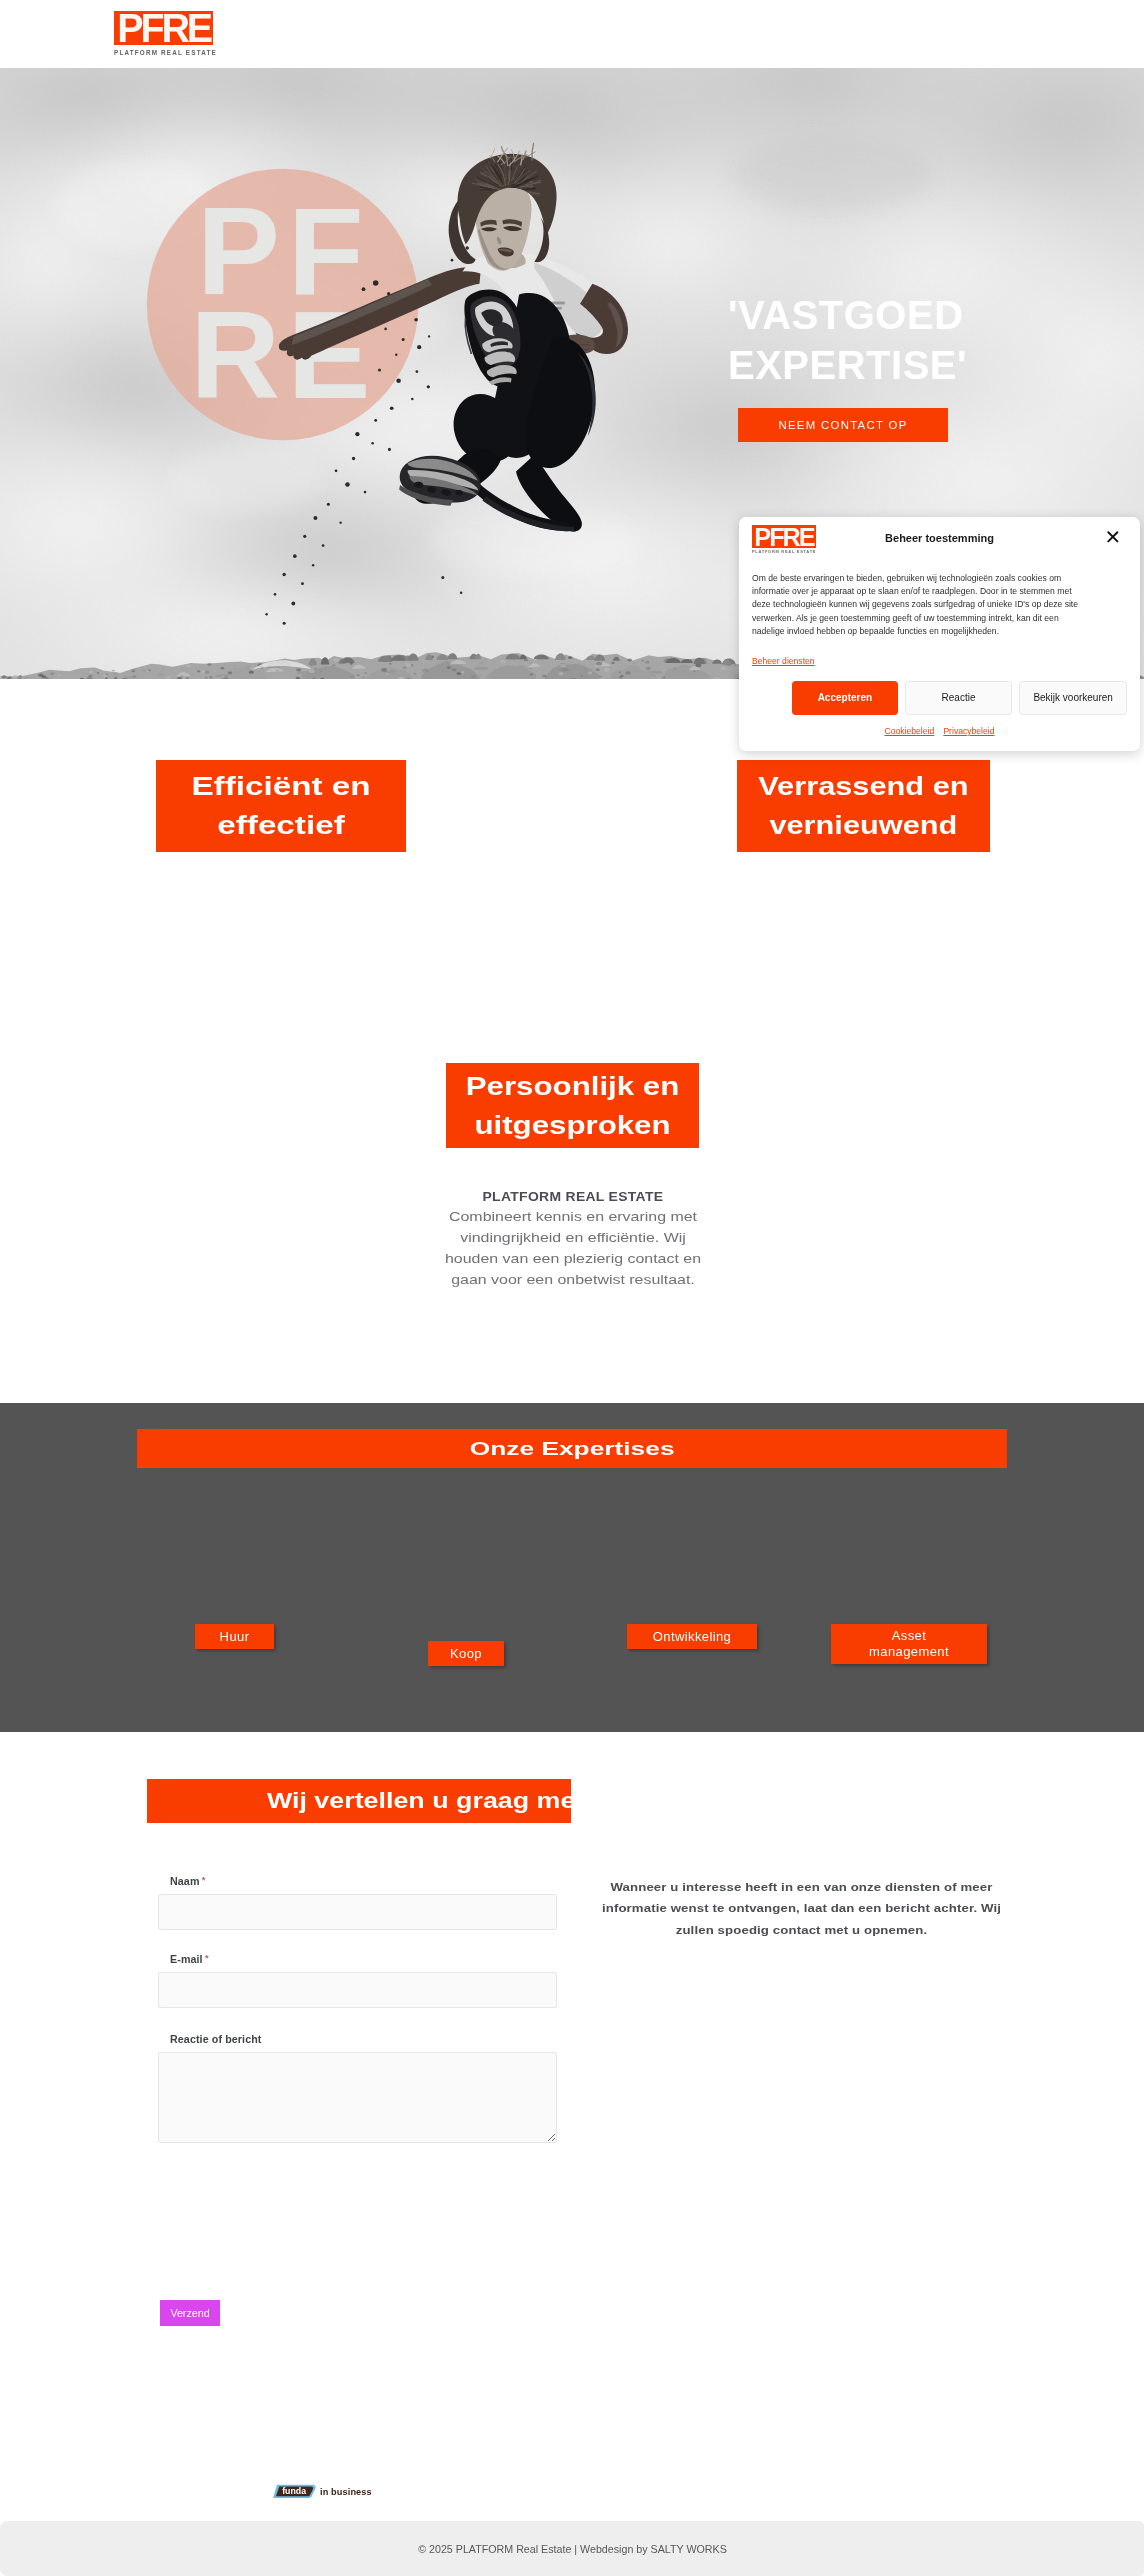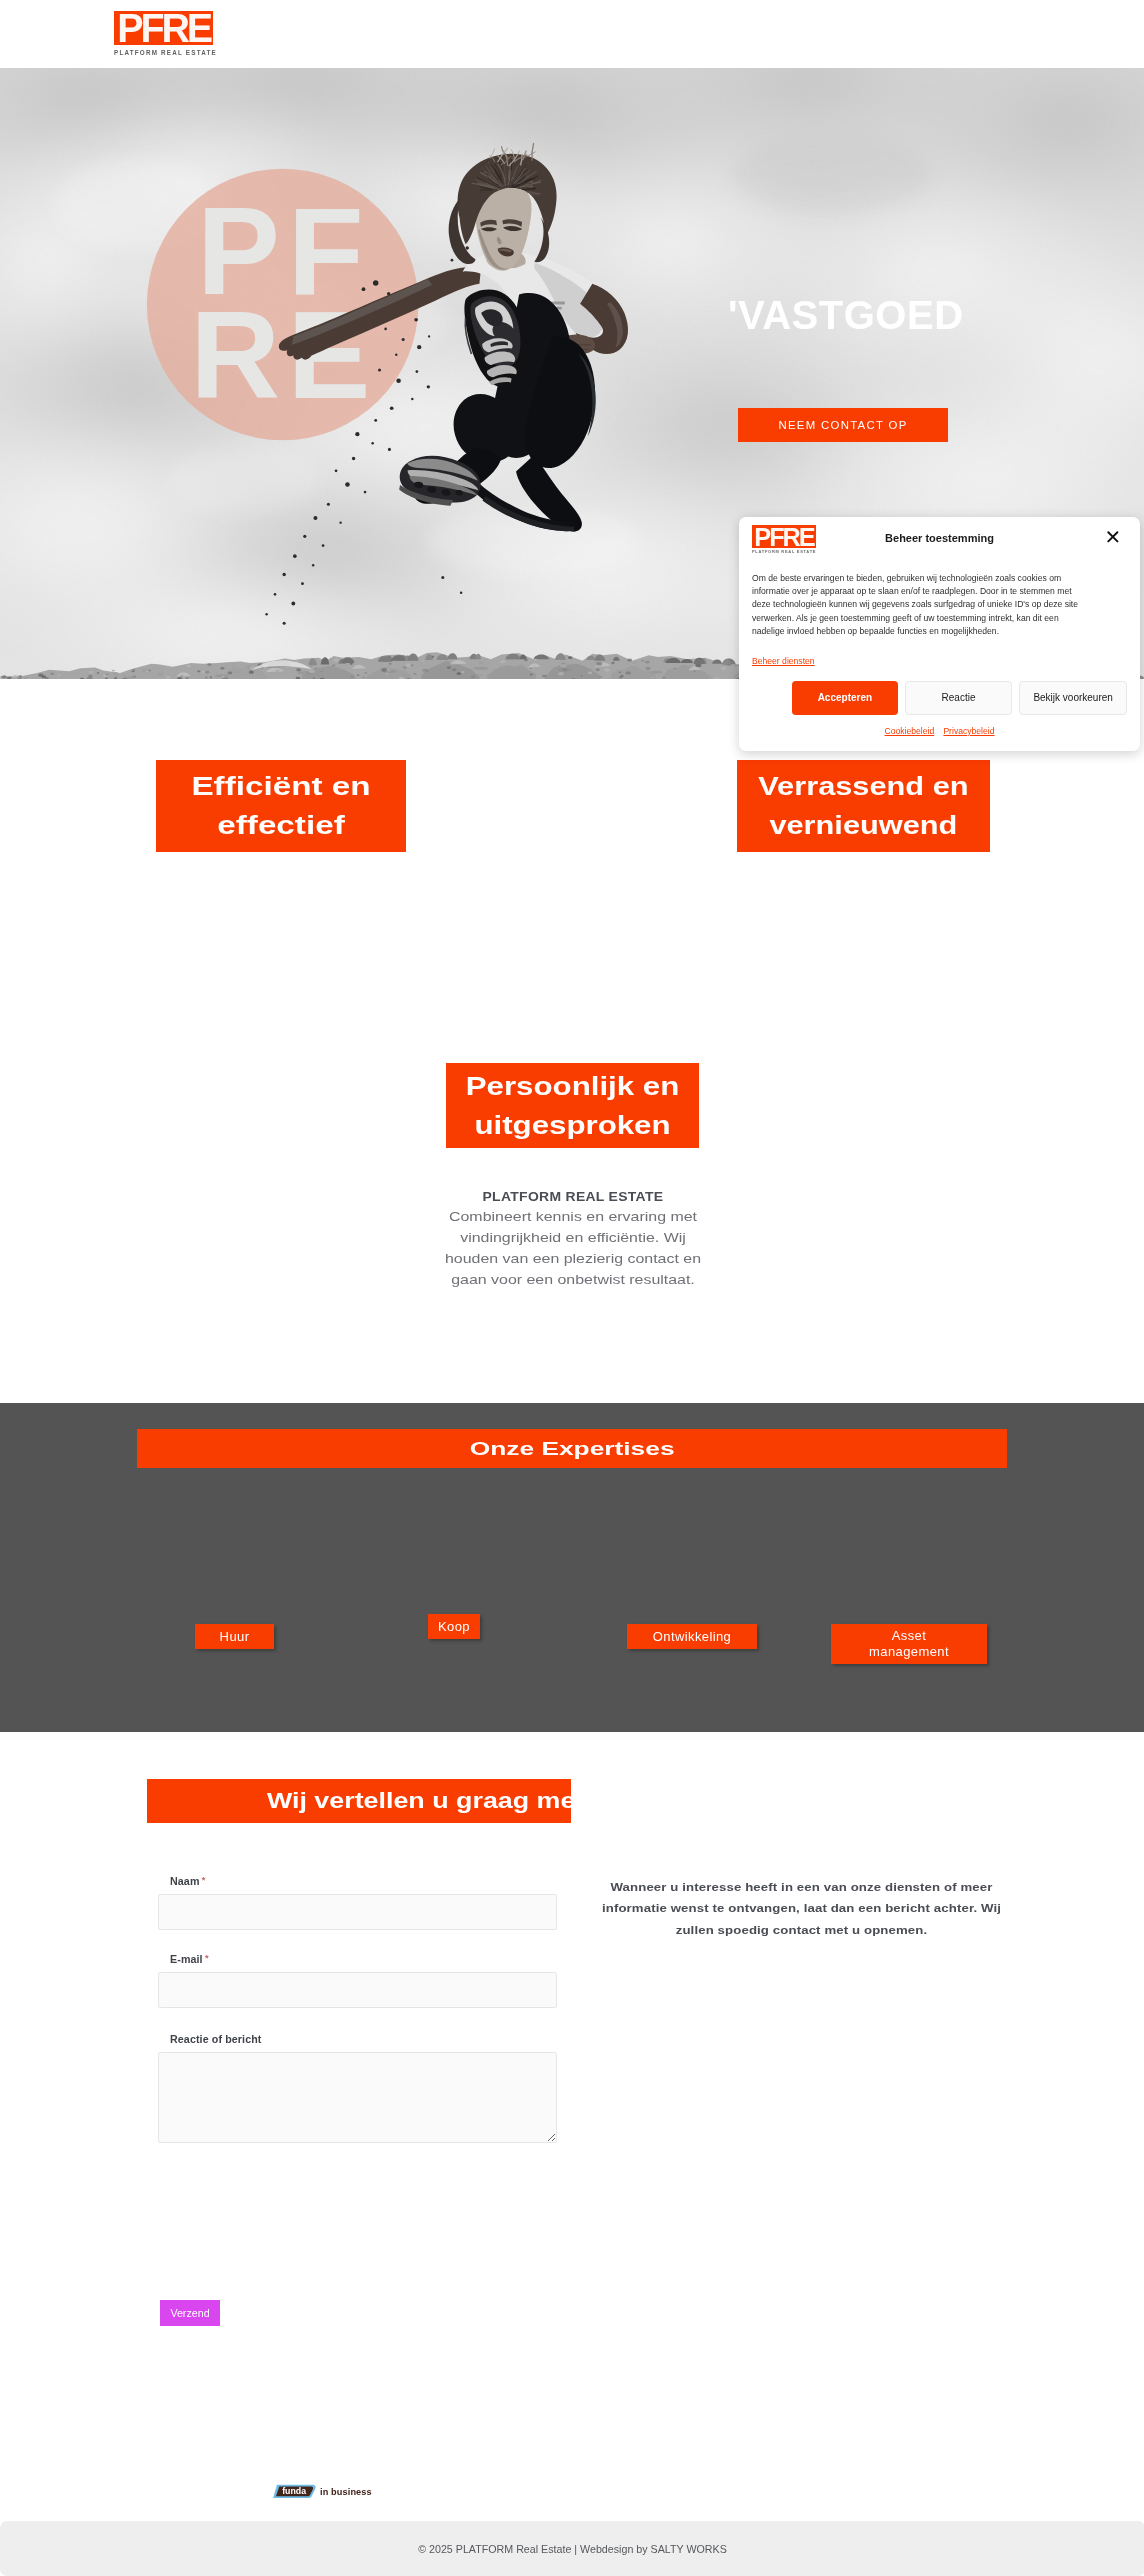--- a/index.html
+++ b/index.html
@@ -69,21 +69,21 @@
   .about-p{font-size:13.4px;line-height:21px;color:#6f7176;width:234px;margin:0 auto;
            transform:scaleX(1.19);transform-origin:top center;}
 
   
   .sec-exp{background:#545454;position:relative;height:329px;}
   .b-exp{left:137px;top:26px;width:870px;height:39px;font-size:18.3px;letter-spacing:0px;}
   .exp-pill{position:absolute;background:#F93C00;color:#fff;font-size:13px;letter-spacing:0.4px;display:flex;align-items:center;
             justify-content:center;text-align:center;line-height:1.22;
             box-shadow:2.3px 2.3px 3.1px rgba(0,0,0,.28);}
   .p1{left:195px;top:221px;width:79px;height:25px;}
-  .p2{left:428px;top:211px;width:52px;height:25px;}
+  .p2{left:428px;top:238px;width:76px;height:25px;}
   .p3{left:627px;top:221px;width:130px;height:25px;}
   .p4{left:831px;top:221px;width:156px;height:40px;padding:0 46px;}
 
   
   .sec-contact{background:#fff;position:relative;height:789px;}
   .b-contact{left:147px;top:47px;width:424px;height:44px;font-size:22px;letter-spacing:0px;justify-content:flex-end;}
   .f-row{position:absolute;left:158px;}
   .f-naam{top:143px;} .f-email{top:221px;} .f-msg{top:301px;} .f-consent{top:434px;width:366px;}
   .flabel{font-size:10.7px;font-weight:700;color:#3f4349;letter-spacing:0.1px;margin-bottom:6.9px;padding-left:12px;}
   .req{color:#bd6464;font-size:9.2px;margin-left:2.3px;vertical-align:top;}
@@ -851,20 +851,21 @@
     </svg>
 
     <svg class="hero-inner" width="1145" height="611" viewBox="0 0 1500 801" style="z-index:2">
       <circle cx="370" cy="310" r="178" fill="#e3ae9c" opacity="0.80"></circle>
       <text x="372" y="296" font-family="Liberation Sans, sans-serif" font-size="163" font-weight="bold" fill="#e6e8e8" opacity="0.96" text-anchor="middle" letter-spacing="10">PF</text>
       <text x="372" y="432" font-family="Liberation Sans, sans-serif" font-size="163" font-weight="bold" fill="#e6e8e8" opacity="0.96" text-anchor="middle" letter-spacing="10">RE</text>
     </svg>
 
     <div class="hero-title">
       <div>'VASTGOED</div>
+      <div>EXPERTISE'</div>
     </div>
     <a class="hero-btn" href="#">NEEM CONTACT OP</a>
   </div>
 
   <div class="cookie">
     <div class="cookie-head">
       <div>
         <div class="cookie-logo-box">
           <svg width="64" height="23" viewBox="0 0 84 30">
             <text x="42" y="27" text-anchor="middle" font-family="Liberation Sans, sans-serif" font-size="35" font-weight="bold" fill="#fdf6f2" letter-spacing="-2.8" textLength="78" lengthAdjust="spacingAndGlyphs">PFRE</text>

